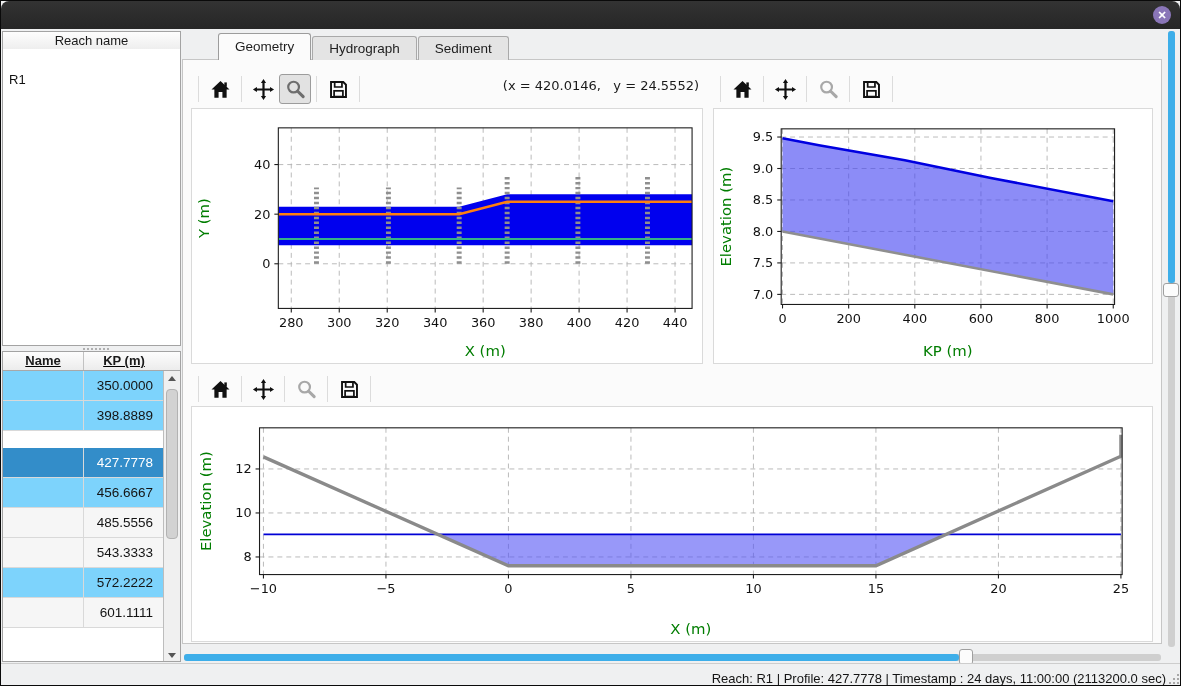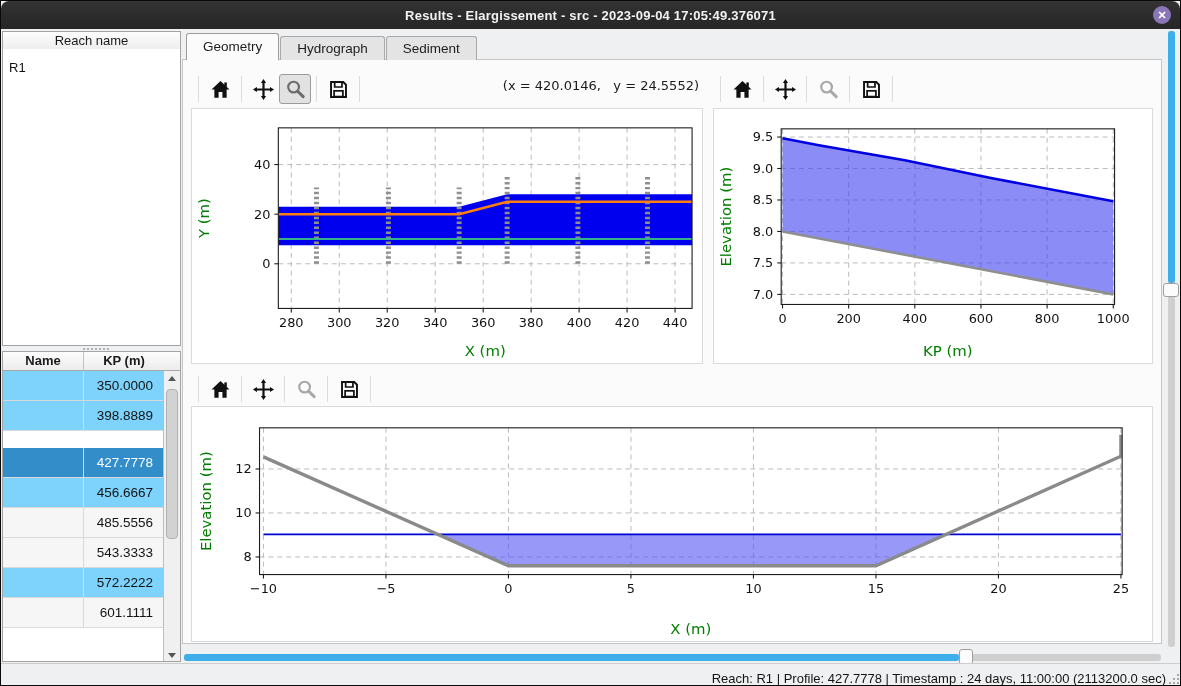--- a/index.html
+++ b/index.html
@@ -13,26 +13,26 @@
   .close-btn{position:absolute;right:9px;top:5px;width:18px;height:18px;border-radius:50%;
     background:#8a76b8;color:#fff;font-size:11px;font-weight:700;display:flex;align-items:center;justify-content:center;cursor:pointer;}
   
   .body{position:absolute;left:0;top:28px;width:1181px;height:634px;}
   
   .left-panel{position:absolute;left:1px;top:0;width:179px;height:633px;}
   .reach-header{position:absolute;left:0;top:2px;width:179px;height:19px;
     background:linear-gradient(#fdfdfd,#eeeeee);border:1px solid #a3a3a3;
     font-size:13px;text-align:center;line-height:17px;color:#1a1a1a;}
   .reach-list{position:absolute;left:0;top:20px;width:179px;height:297px;background:#fff;border:1px solid #a3a3a3;border-top:none;}
-  .reach-item{font-size:13px;color:#111;padding:11px 6px;}
+  .reach-item{font-size:13px;color:#111;padding:23px 6px;}
   .splitter{position:absolute;left:0;top:317px;width:179px;height:5px;display:flex;align-items:center;justify-content:center;}
   .splitter-dots{width:2px;height:2px;background:#9a9a9a;border-radius:50%;
     box-shadow:4px 0 0 #9a9a9a,8px 0 0 #9a9a9a,12px 0 0 #9a9a9a,16px 0 0 #9a9a9a,-4px 0 0 #9a9a9a,-8px 0 0 #9a9a9a;}
   .ptable{position:absolute;left:0;top:322px;width:179px;height:311px;border:1px solid #a3a3a3;background:#fff;overflow:hidden;}
-  .thead{display:flex;height:19px;background:linear-gradient(#fdfdfd,#ececec);border-bottom:1px solid #a8a8a8;}
+  .thead{display:flex;height:19px;background:linear-gradient(#fdfdfd,#ececec);border-bottom:1px solid #a8a8a8;text-decoration:underline;}
   .th{font-size:13px;font-weight:700;color:#1a1a1a;text-align:center;line-height:18px;}
   .th.name{width:81px;border-right:1px solid #c2c2c2;}
   .th.kp{width:80px;}
   .tbody{position:absolute;left:0;top:19px;width:161px;}
   .trow{display:flex;height:30px;background:#7dd3fc;border-bottom:1px solid #d9d9d9;cursor:pointer;}
   .trow.alt{background:#f6f6f6;}
   .trow.sel{background:#338dc9;margin-top:17px;}
   .trow.sel .tc{color:#fff;}
   .tc{font-size:13.5px;color:#141414;line-height:29px;}
   .tc.name{width:81px;border-right:1px solid #d9d9d9;}
@@ -41,21 +41,21 @@
   .arr{position:absolute;left:0;width:16px;height:14px;display:flex;align-items:center;justify-content:center;}
   .arr.up{top:0;} .arr.down{bottom:0;}
   .tri-up{width:0;height:0;border-left:4px solid transparent;border-right:4px solid transparent;border-bottom:5px solid #555;}
   .tri-down{width:0;height:0;border-left:4px solid transparent;border-right:4px solid transparent;border-top:5px solid #555;}
   .vthumb{position:absolute;left:2px;top:18px;width:12px;height:150px;background:#d2d2d2;border:1px solid #b2b2b2;border-radius:4px;}
   
   .main-panel{position:absolute;left:180px;top:0;width:982px;height:634px;}
   .tabbar{position:absolute;left:5px;top:3px;height:28px;display:flex;align-items:flex-end;z-index:3;}
   .tab{height:24px;padding:0 16px;font-size:13.5px;color:#1d1d1d;background:#e4e4e4;
     border:1px solid #a9a9a9;border-bottom:none;border-radius:3px 3px 0 0;line-height:23px;margin-right:1px;cursor:pointer;}
-  .tab.active{height:27px;background:#fbfbfb;line-height:26px;border-color:#9c9c9c;}
+  .tab.active{height:27px;background:#fbfbfb;line-height:26px;border-color:#9c9c9c;margin-left:32px;}
   .content{position:absolute;left:1px;top:30px;width:980px;height:585px;background:#fbfbfb;border:1px solid #c6c6c6;}
   
   .toolbar{position:absolute;height:34px;display:flex;align-items:center;}
   .tb1{left:10px;top:12px;} .tb2{left:532px;top:12px;} .tb3{left:10px;top:312px;}
   .tsep{width:1px;height:26px;background:#dcdcdc;margin:0 5px;}
   .tool-btn{width:32px;height:30px;display:flex;align-items:center;justify-content:center;border:1px solid transparent;border-radius:3px;cursor:pointer;}
   .tool-btn.pressed{background:#e2e2e2;border-color:#9c9c9c;}
   .coords{position:absolute;left:300px;top:18px;width:216px;text-align:right;font-size:13px;color:#1a1a1a;white-space:pre;font-family:"DejaVu Sans",sans-serif;}
   .plot{position:absolute;background:#fff;border:1px solid #dadada;}
   .plot1{left:8px;top:48px;}
@@ -77,21 +77,20 @@
   .grip{position:absolute;right:3px;bottom:3px;width:2px;height:2px;background:#a8a8a8;
     box-shadow:-4px 0 0 #a8a8a8,0 -4px 0 #a8a8a8,-8px 0 0 #a8a8a8,0 -8px 0 #a8a8a8,-4px -4px 0 #a8a8a8;}
   svg{display:block;}
 </style>
 </head>
 <body>
 
 <div class="window">
 
   <div class="titlebar">
-    <span class="title-text">Results - Elargissement - src - 2023-09-04 17:05:49.376071</span>
     <span class="close-btn">
       <span>✕</span>
     </span>
   </div>
 
   <div class="body">
 
     <div class="left-panel">
       <div class="reach-header">Reach name</div>
       <div class="reach-list">

